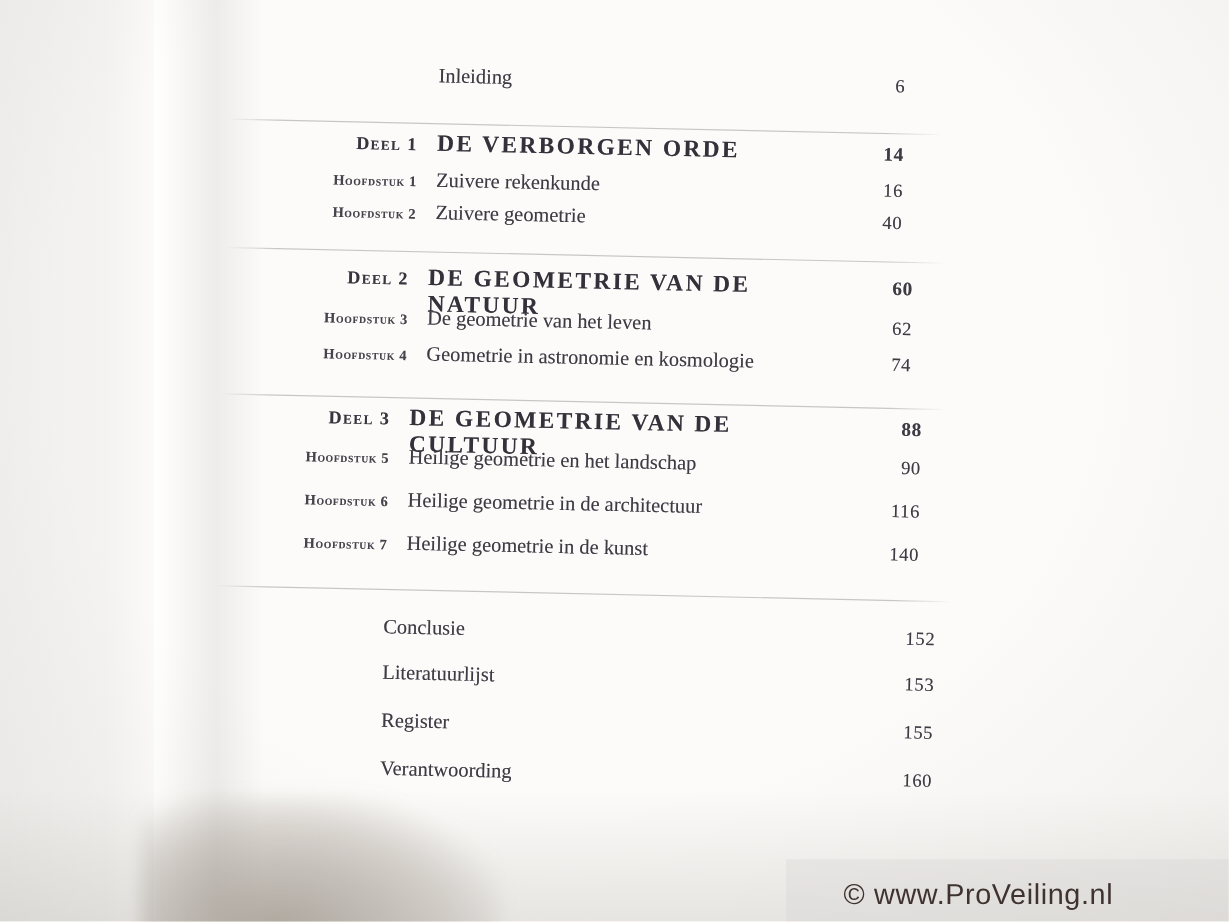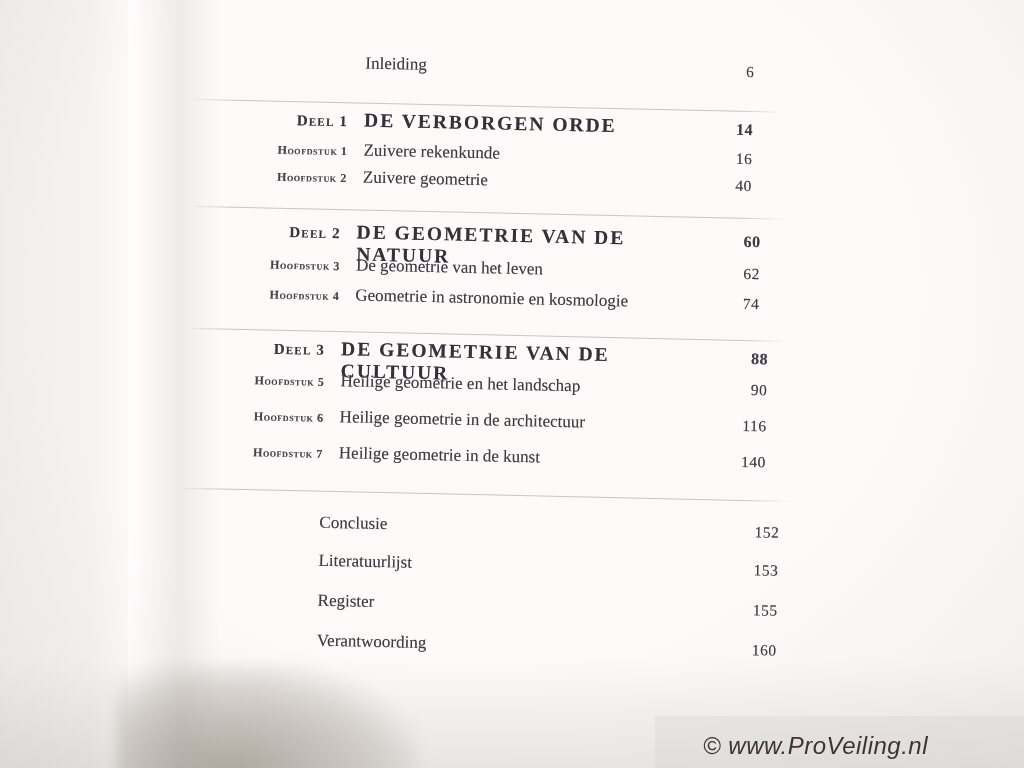--- a/index.html
+++ b/index.html
@@ -166,13 +166,13 @@
     <span class="col-page">155</span>
   </div>
   <div class="row wb" style="top:592px;">
     <span class="col-title back-title" style="margin-left:0;">Verantwoording</span>
     <span class="col-page">160</span>
   </div>
 
 </div>
 
 <div class="wm-strip"></div>
-<div class="watermark" style="color: rgb(63, 51, 47); font-style: italic;">© www.ProVeiling.nl</div>
+<div class="watermark" style="color: rgb(63, 51, 47);">© www.ProVeiling.nl</div>
 
 </body></html>

